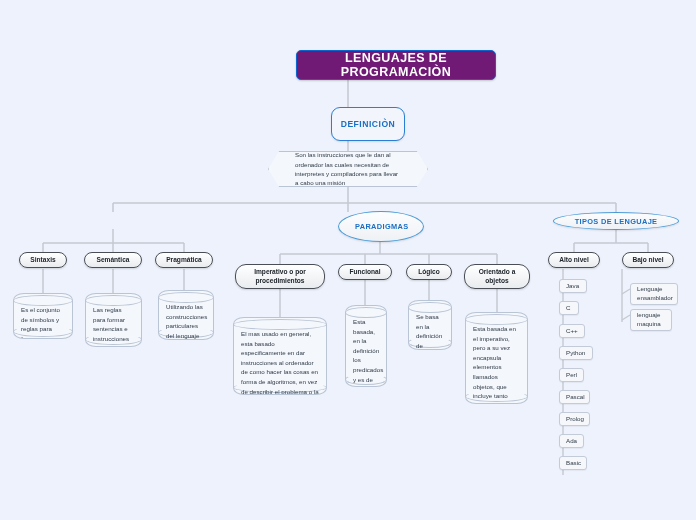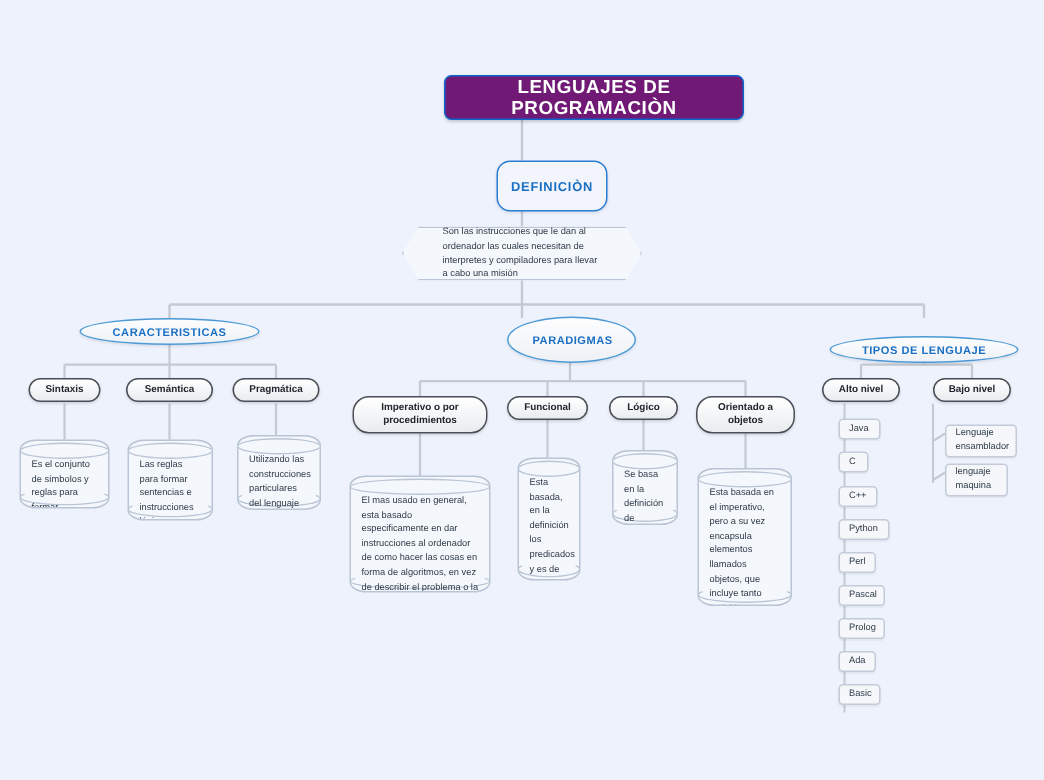--- a/index.html
+++ b/index.html
@@ -240,29 +240,26 @@
   </div>
 
   <div class="node pill" style="left:311px; top:107px; width:74px; height:34px;margin-left:20px;">
     <span>DEFINICIÒN</span>
   </div>
 
   <div class="node hex" style="left:268px; top:151px; width:160px; height:36px;">
     <span>Son las instrucciones que le dan al ordenador las cuales necesitan de interpretes y compiladores para llevar a cabo una misión</span>
   </div>
 
-  <div class="node ellipse" style="left:53px; top:212px; width:120px; height:18px;">
-    <span>CARACTERISTICAS</span>
-  </div>
 
   <div class="node ellipse left-align" style="left:338px; top:211px; width:86px; height:31px;">
     <span>PARADIGMAS</span>
   </div>
 
-  <div class="node ellipse" style="left:553px; top:224px; width:126px; height:18px;">
+  <div class="node ellipse" style="left:553px; top:212px; width:126px; height:18px;">
     <span>TIPOS DE LENGUAJE</span>
   </div>
 
   <div class="node subtopic" style="left:19px; top:252px; width:48px; height:16px;">
     <span>Sintaxis</span>
   </div>
   <div class="node subtopic" style="left:84px; top:252px; width:58px; height:16px;">
     <span>Semántica</span>
   </div>
   <div class="node subtopic" style="left:155px; top:252px; width:58px; height:16px;">

